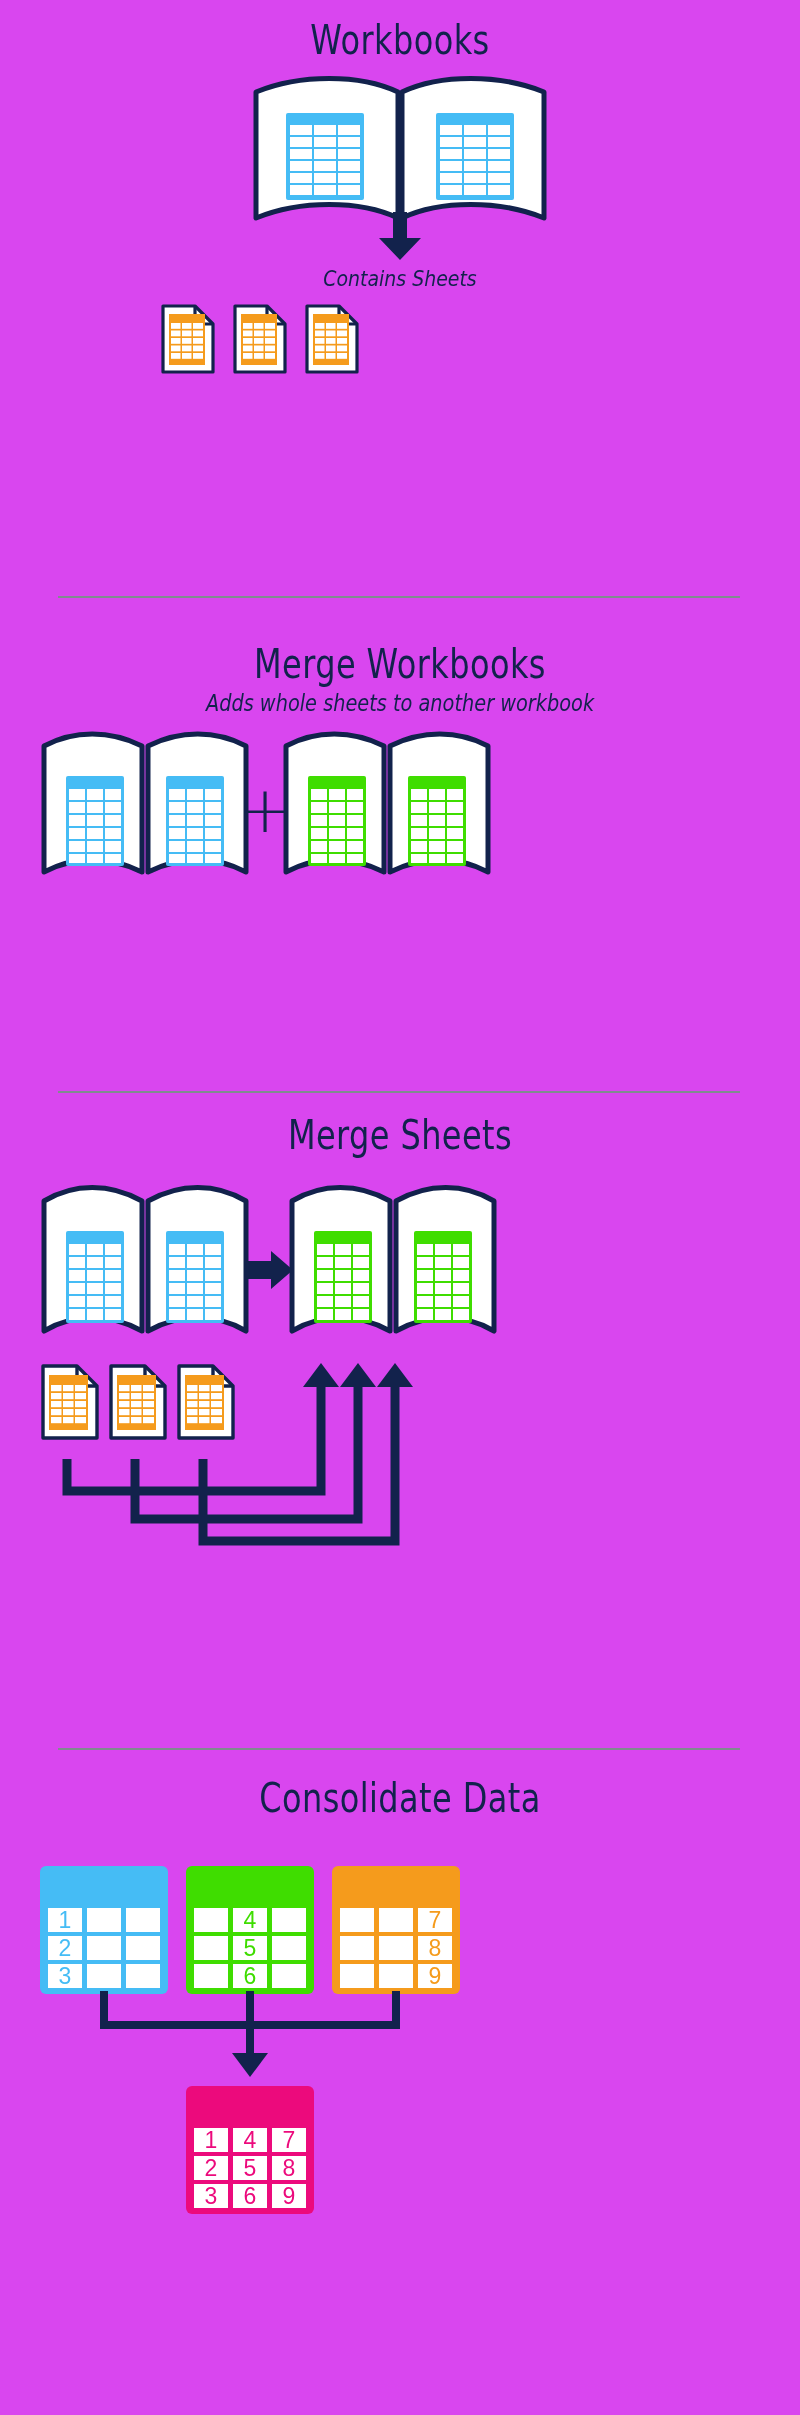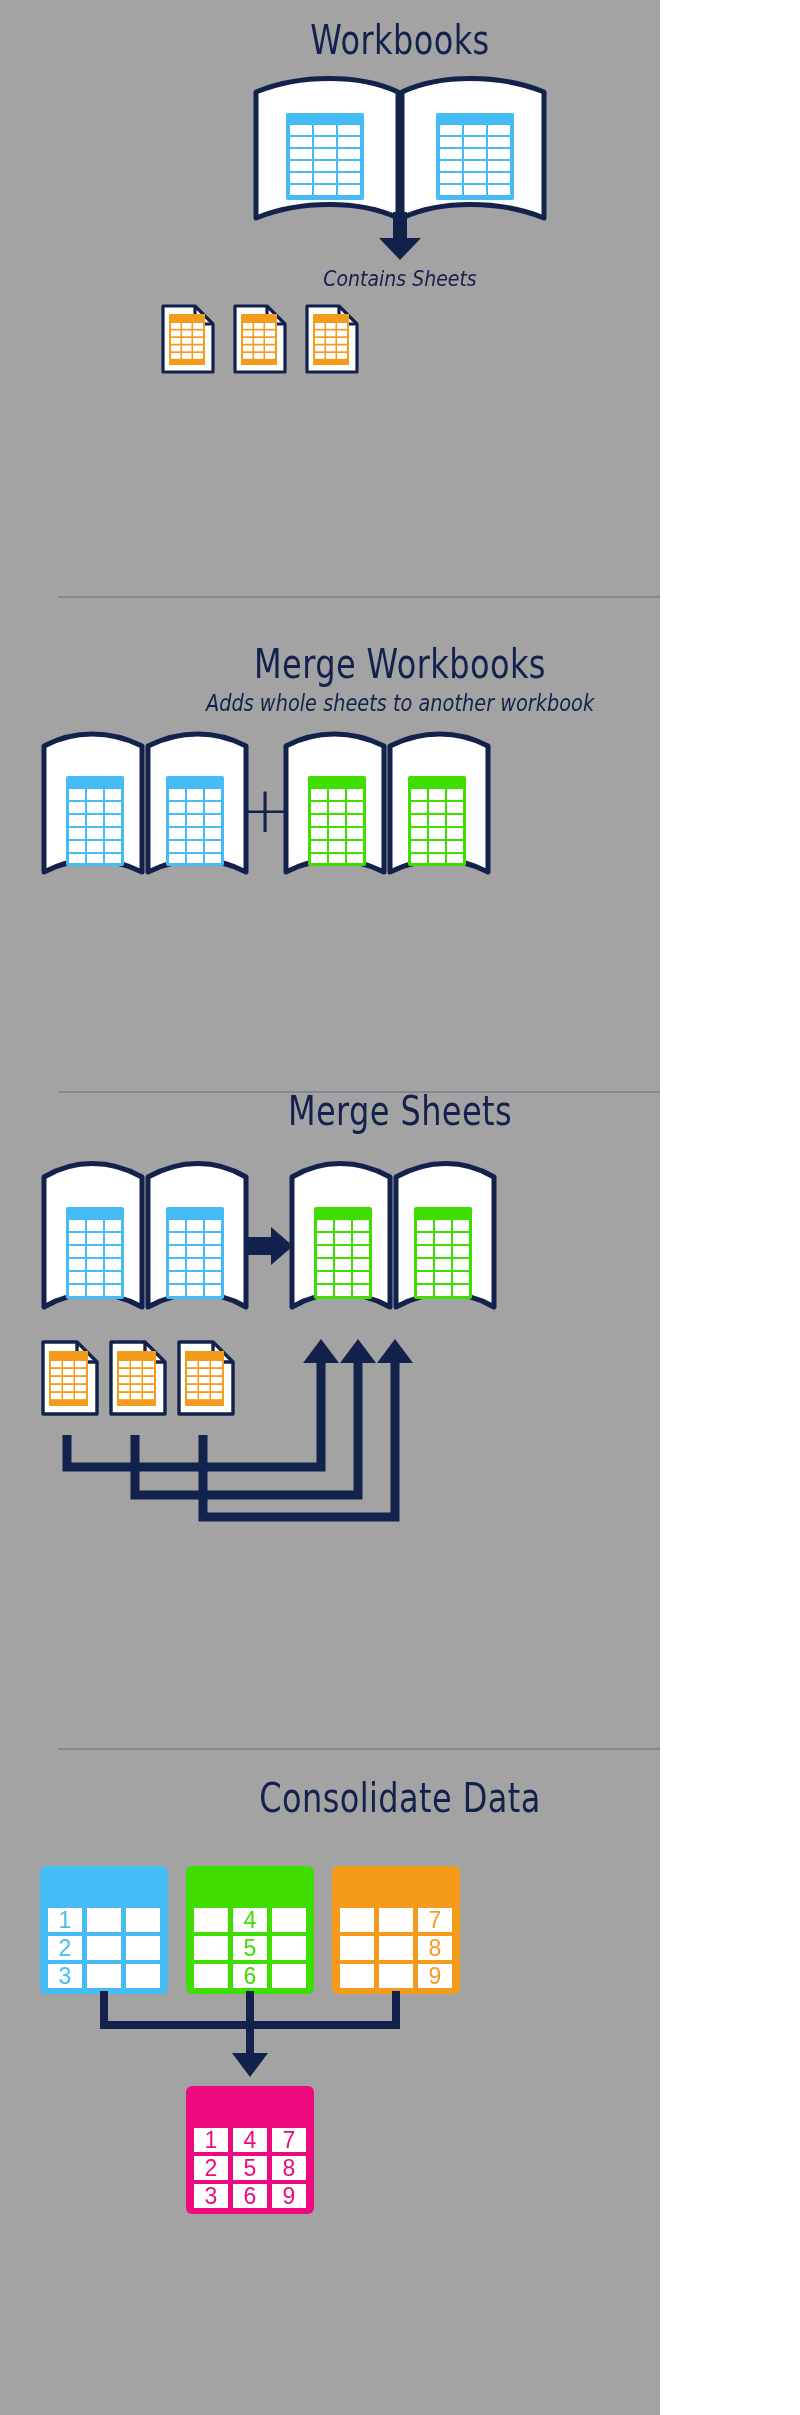--- a/index.html
+++ b/index.html
@@ -4,24 +4,24 @@
 <style>
   html,body{margin:0;padding:0;background:#ffffff;}
   body{
     width:800px;
     font-family:"Liberation Sans", sans-serif;
     color:#12224c;
     -webkit-font-smoothing:antialiased;
   }
   .page{
     position:relative;
-    width:660px;
+    width:800px;
     height:2415px;
     overflow:hidden;
-    background:#a3a3a3;
+    background:#d946ef;
   }
 
   
   .section{position:absolute;left:0;width:800px;}
   .divider{
     position:absolute;
     left:58px;
     width:682px;
     height:2px;
     background:#808b8f;
@@ -311,21 +311,21 @@
           <rect x="165" y="109" width="16" height="11"></rect>
         <rect x="129" y="122" width="16" height="9"></rect>
           <rect x="147" y="122" width="16" height="9"></rect>
           <rect x="165" y="122" width="16" height="9"></rect>
       </g>
     </svg>
   </div>
 
   <div class="divider" style="top:1091px;"></div>
 
-  <div class="section" style="top:1067px;height:1018px;">
+  <div class="section" style="top:1091px;height:1018px;">
 
     <div class="title" style="position:absolute;top:22px;left:0;width:800px;">Merge Sheets</div>
 
     <svg style="position:absolute;left:40px;top:94px;" width="210" height="166" viewBox="0 0 210 166">
       <path d="M4,16 C34,-2 70,-2 102,16 L102,146 C70,128 34,128 4,146 Z" fill="#ffffff" stroke="#12224c" stroke-width="5" stroke-linejoin="round"></path>
       <path d="M206,16 C176,-2 140,-2 108,16 L108,146 C140,128 176,128 206,146 Z" fill="#ffffff" stroke="#12224c" stroke-width="5" stroke-linejoin="round"></path>
       <g fill="#45bcf5">
           <rect x="26" y="46" width="58" height="92" rx="2"></rect>
         </g>
       <g fill="#ffffff">

